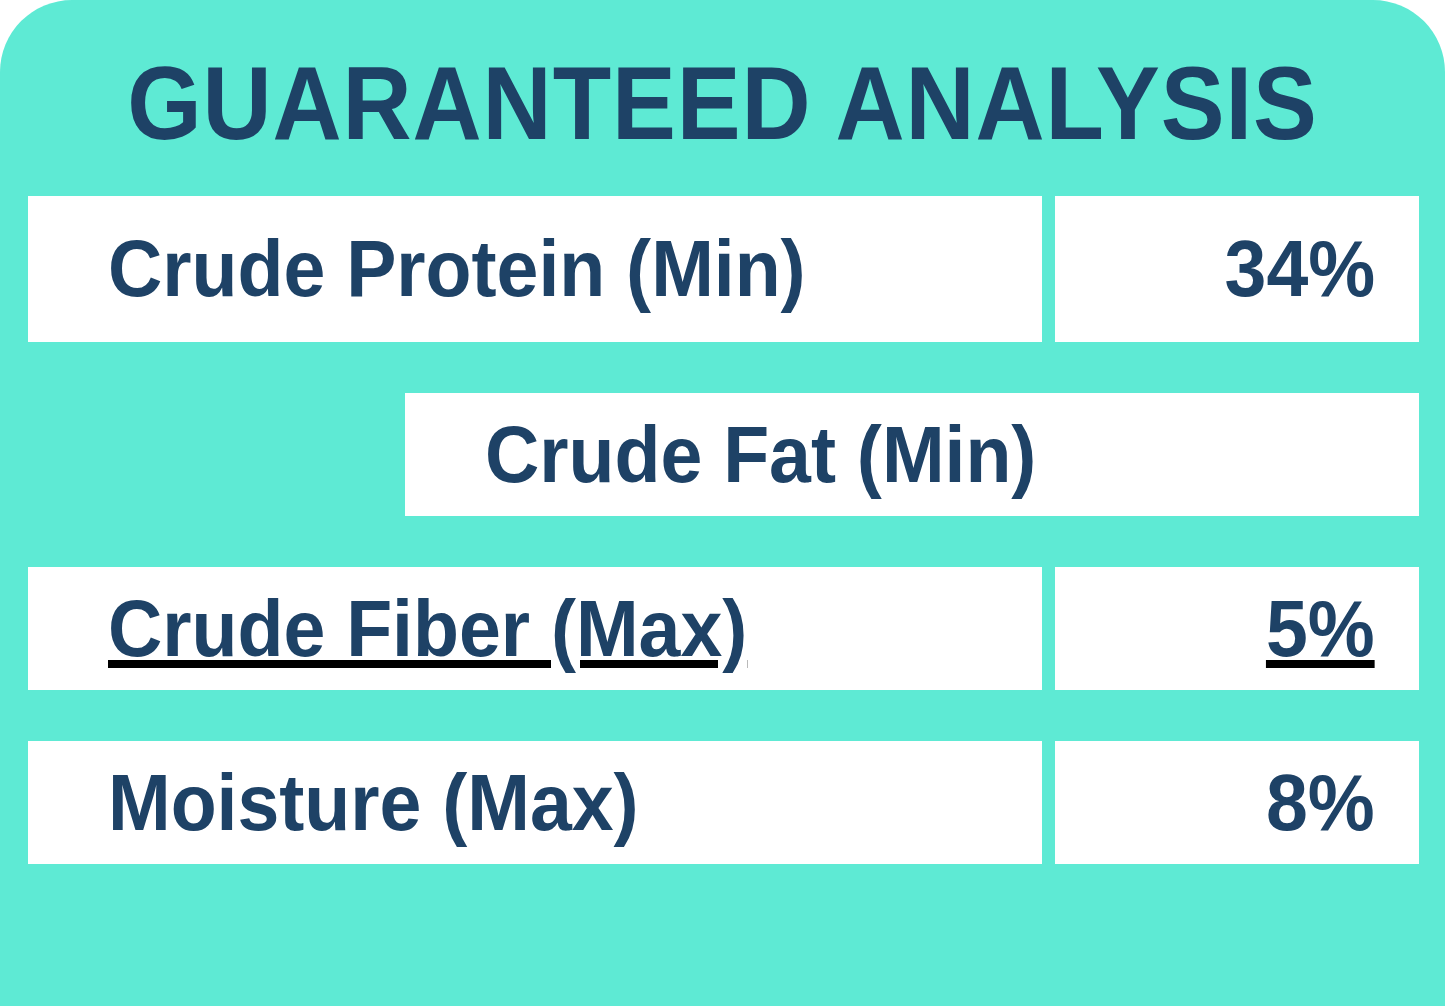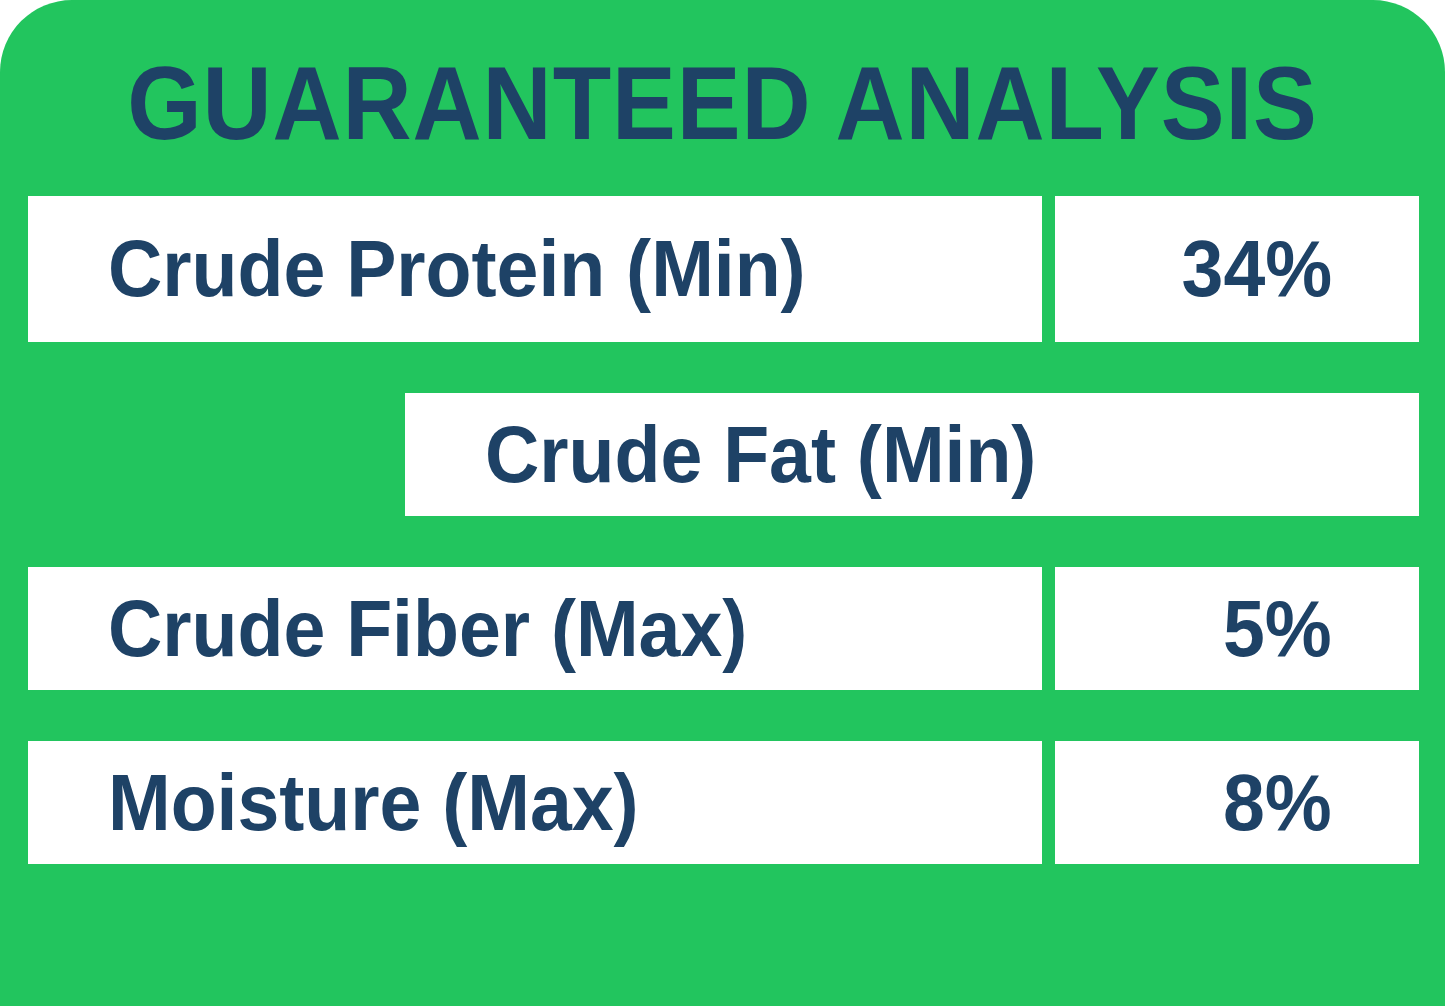--- a/index.html
+++ b/index.html
@@ -10,21 +10,21 @@
   }
   body {
     font-family: "Liberation Sans", "DejaVu Sans", sans-serif;
   }
 
   .panel {
     position: relative;
     width: 1445px;
     height: 1006px;
     box-sizing: border-box;
-    background: #22c55e;
+    background: #5eead4;
     border-top-left-radius: 72px;
     border-top-right-radius: 72px;
     border-bottom-left-radius: 0;
     border-bottom-right-radius: 0;
     overflow: hidden;
   }
 
   .panel-title {
     position: absolute;
     left: 0;
@@ -79,21 +79,21 @@
     width: 1014px;
     justify-content: flex-start;
     padding-left: 80px;
     box-sizing: border-box;
   }
 
   .cell-value {
     flex: 1 1 auto;
     margin-left: 13px;
     justify-content: flex-end;
-    padding-right: 87px;
+    padding-right: 44px;
     box-sizing: border-box;
   }
 
   .label-text,
   .value-text {
     color: #1e4266;
     font-weight: 700;
     font-size: 80px;
     line-height: 1;
     white-space: nowrap;
@@ -103,21 +103,21 @@
   .label-text {
     transform-origin: left center;
   }
   .value-text {
     transform-origin: right center;
   }
 
   
   .row-1 { flex-grow: 1.188; }
   .row-2 { flex-grow: 1.0; justify-content: flex-end; }
-  .row-3 { flex-grow: 1.0; }
+  .row-3 { flex-grow: 1.0; text-decoration: underline; }
   .row-4 { flex-grow: 1.0; }
 </style>
 </head>
 <body>
 
 <div class="panel">
 
   <div class="panel-title">GUARANTEED ANALYSIS</div>
 
   <div class="analysis-table">

